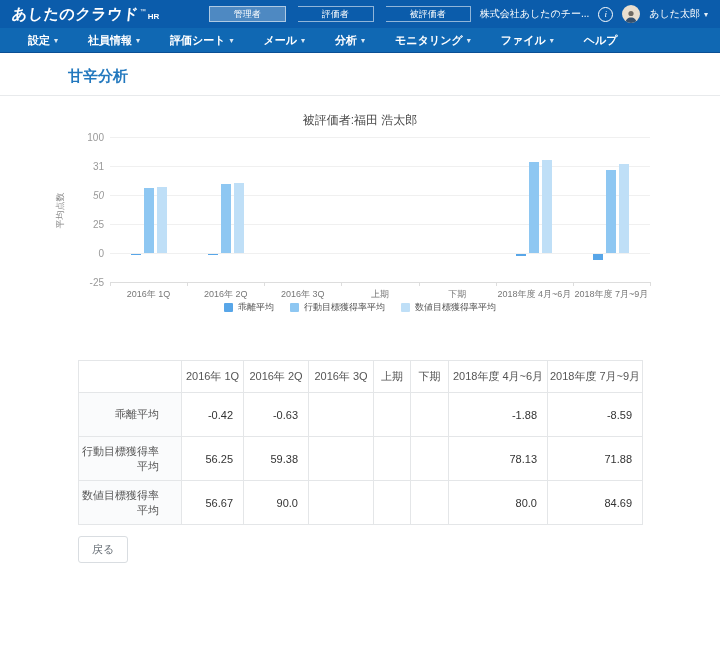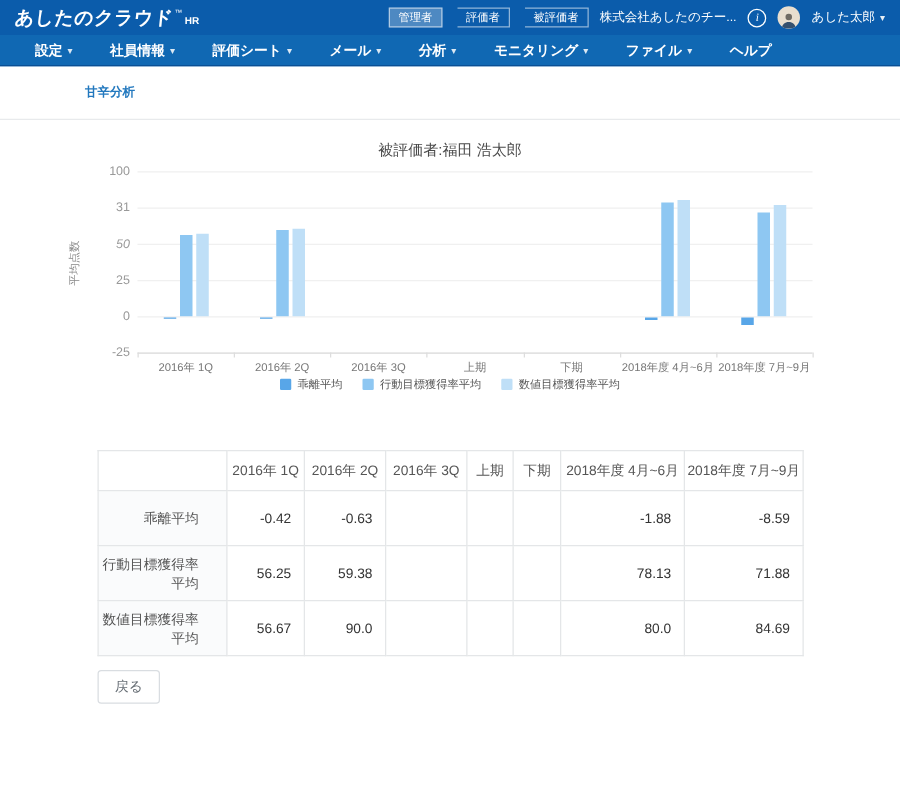--- a/index.html
+++ b/index.html
@@ -10,21 +10,21 @@
   .topbar { position:absolute; top:0; left:0; width:720px; height:28px;
             background:#0b5cab; display:flex; align-items:center;
             padding:0 12px 0 12px; color:#fff; }
   .logo { display:flex; align-items:baseline; cursor:pointer; margin-right:8px; }
   .logo .main { font-size:15px; font-weight:bold; transform:skewX(-6deg); letter-spacing:.5px; }
   .logo .tm { font-size:6px; margin-left:1px; align-self:flex-start; margin-top:3px; }
   .logo .hr { font-size:8px; font-weight:bold; margin-left:2px; }
   .top-right { margin-left:auto; display:flex; align-items:center; gap:9px; }
   .role-tabs { display:flex; }
   .role-tab { font-size:9px; color:#fff; border:1px solid rgba(255,255,255,.55);
-              padding:2px 7px; cursor:pointer; background:transparent; line-height:1.2; }
+              padding:2px 24px; cursor:pointer; background:transparent; line-height:1.2; }
   .role-tab + .role-tab { border-left:none;margin-left:12px; }
   .role-tab.active { background:rgba(255,255,255,.28); }
   .company { font-size:10px; max-width:150px; white-space:nowrap; }
   .file-share { display:flex; align-items:center; gap:5px; border:1px solid #fff;
                 border-radius:2px; background:transparent; color:#fff; font-size:10px;
                 padding:3px 9px; cursor:pointer; font-weight:bold; }
   .info-ic { width:15px; height:15px; border:1px solid #fff; border-radius:50%;
              display:flex; align-items:center; justify-content:center;
              font-size:9px; font-style:italic; font-family:"Liberation Serif",serif; cursor:pointer; }
   .avatar { width:18px; height:18px; border-radius:50%; background:#e8decf; overflow:hidden;
@@ -36,21 +36,21 @@
   .navbar { position:absolute; top:28px; left:0; width:720px; height:25px;
             background:#1068b3; display:flex; align-items:center; gap:30px;
             padding-left:28px; border-bottom:1px solid #0a4f94; }
   .nav-item { color:#fff; font-size:11px; font-weight:bold; display:flex;
               align-items:center; gap:4px; cursor:pointer; white-space:nowrap; }
   .nav-item .caret { font-size:8px; opacity:.85; }
 
   
   .title-bar { position:absolute; top:54px; left:0; width:720px; height:42px;
                border-bottom:1px solid #e8eaec; }
-  .page-title { position:absolute; left:68px; top:13px; font-size:10px; font-weight:bold;
+  .page-title { position:absolute; left:68px; top:13px; font-size:15px; font-weight:bold;
                 color:#2278be; }
 
   
   .chart-title { position:absolute; top:112px; left:0; width:720px; text-align:center;
                  font-size:12px; color:#4a4a4a; }
   #plot { position:absolute; top:130px; left:0; width:720px; height:170px; }
   .gridline { position:absolute; height:1px; background:#f0f0f0; }
   .ytick { position:absolute; width:34px; text-align:right; font-size:10px; color:#999; }
   .ylabel { position:absolute; font-size:9px; color:#888; transform:rotate(-90deg);
             transform-origin:center; white-space:nowrap; }

